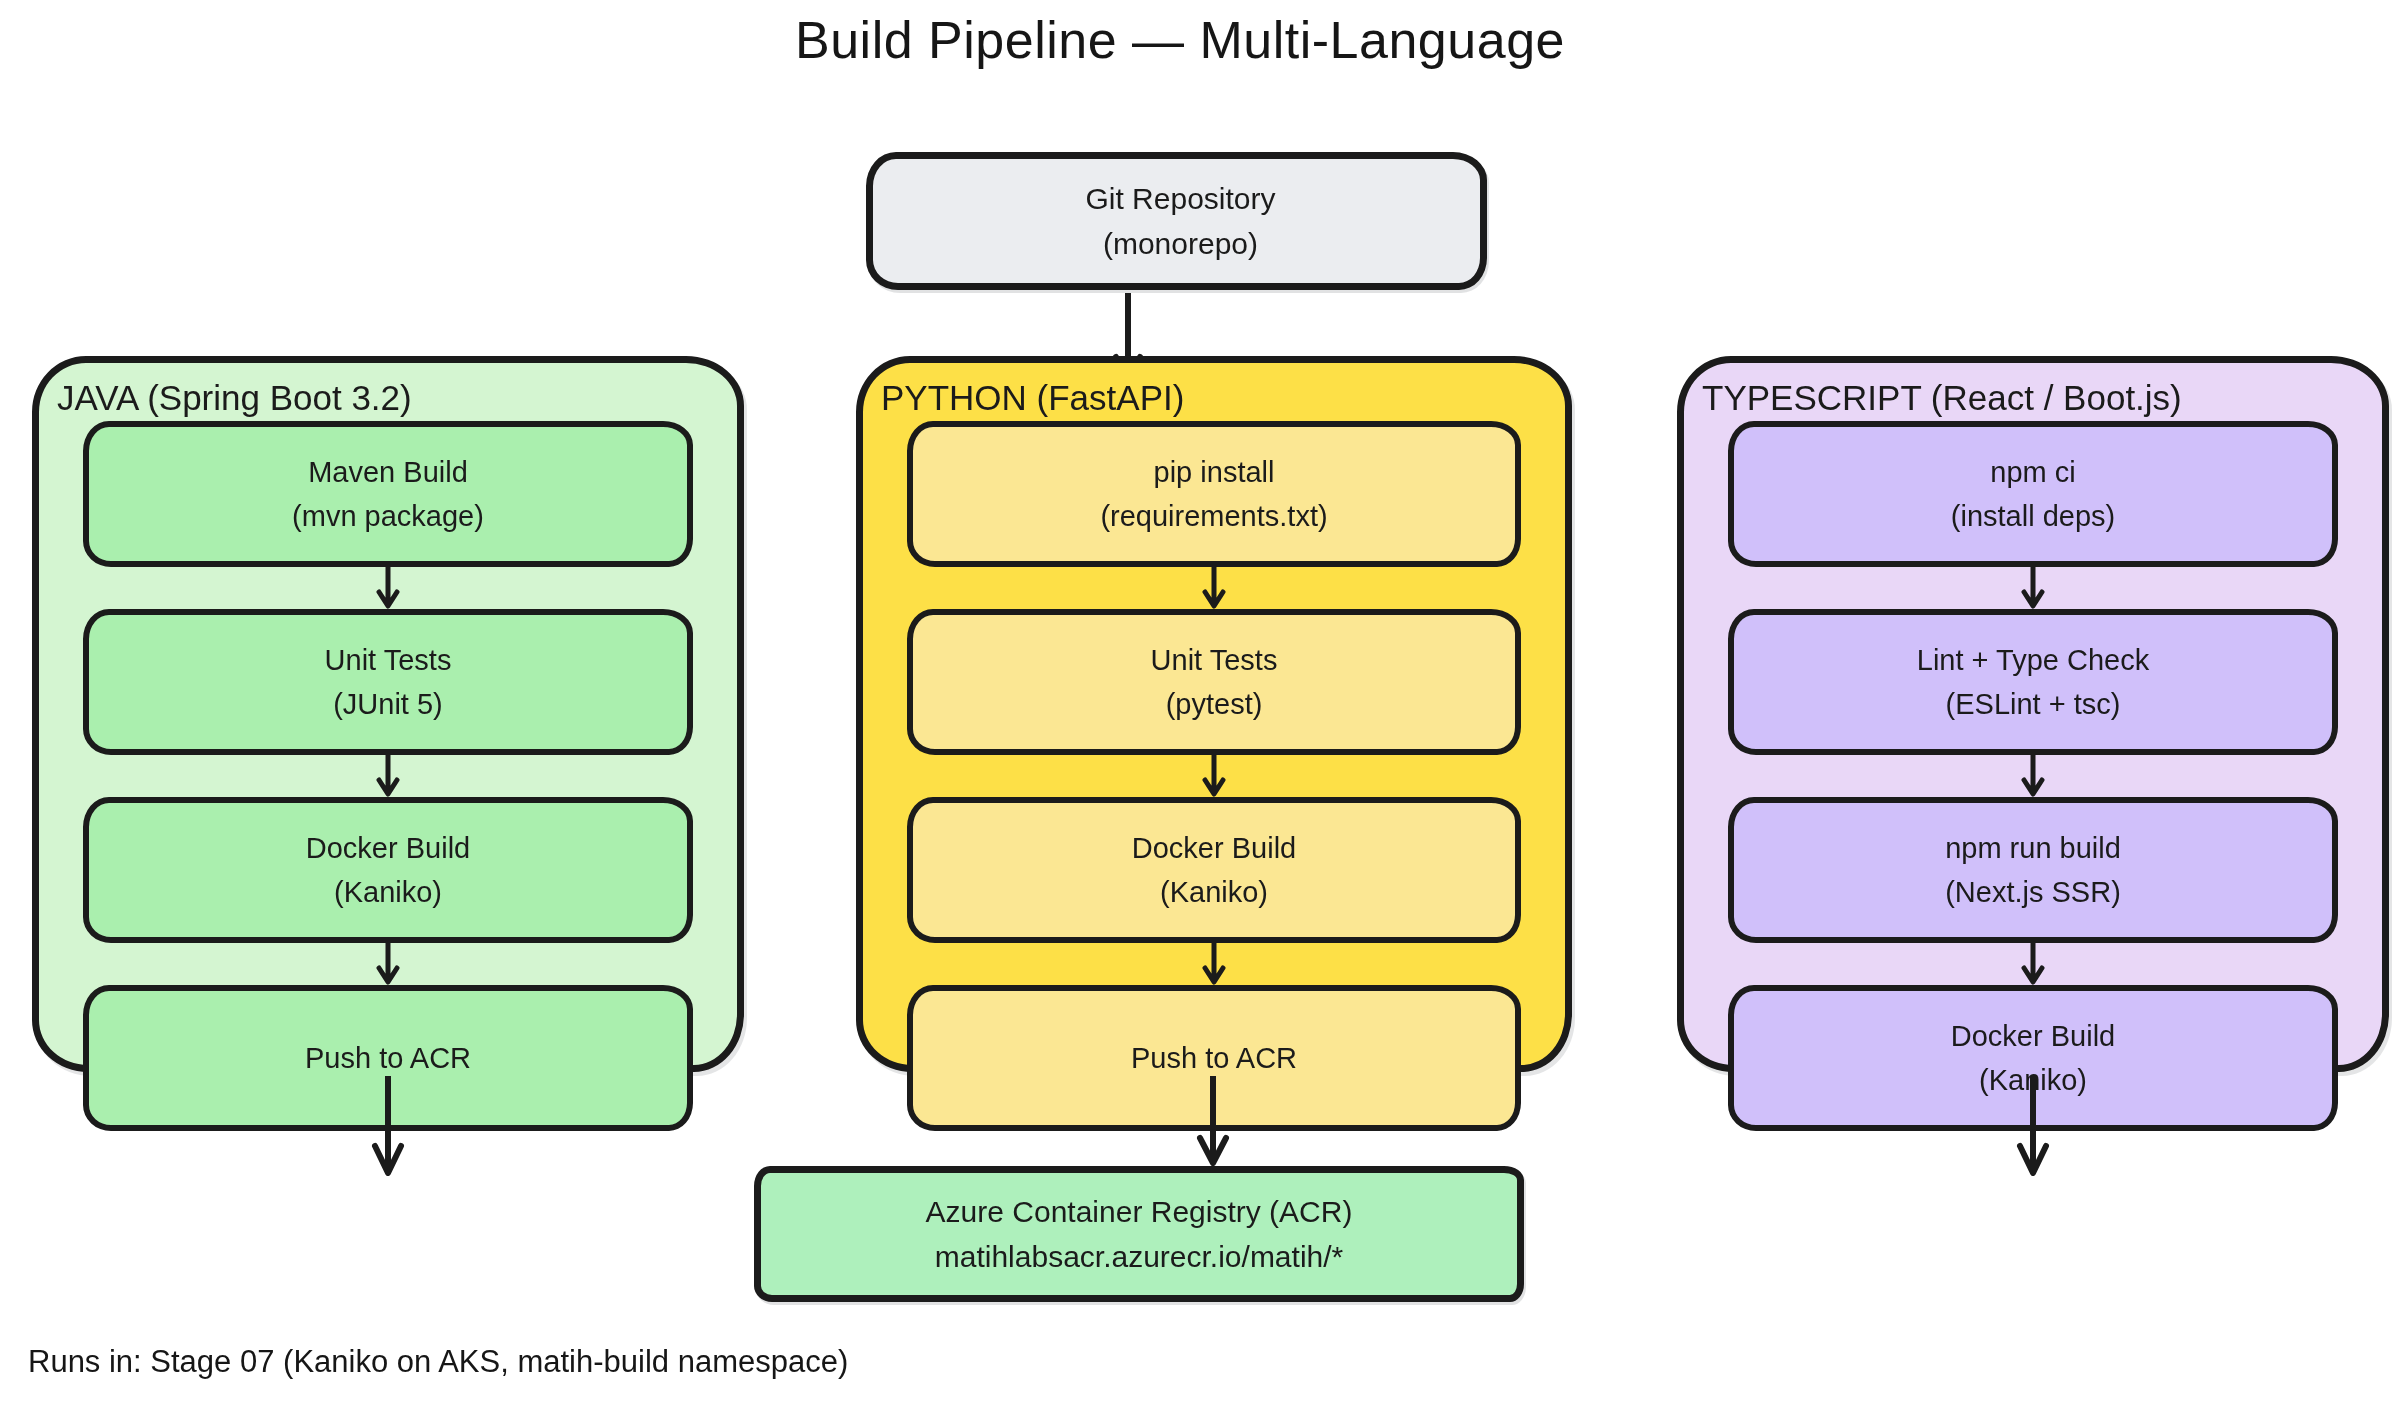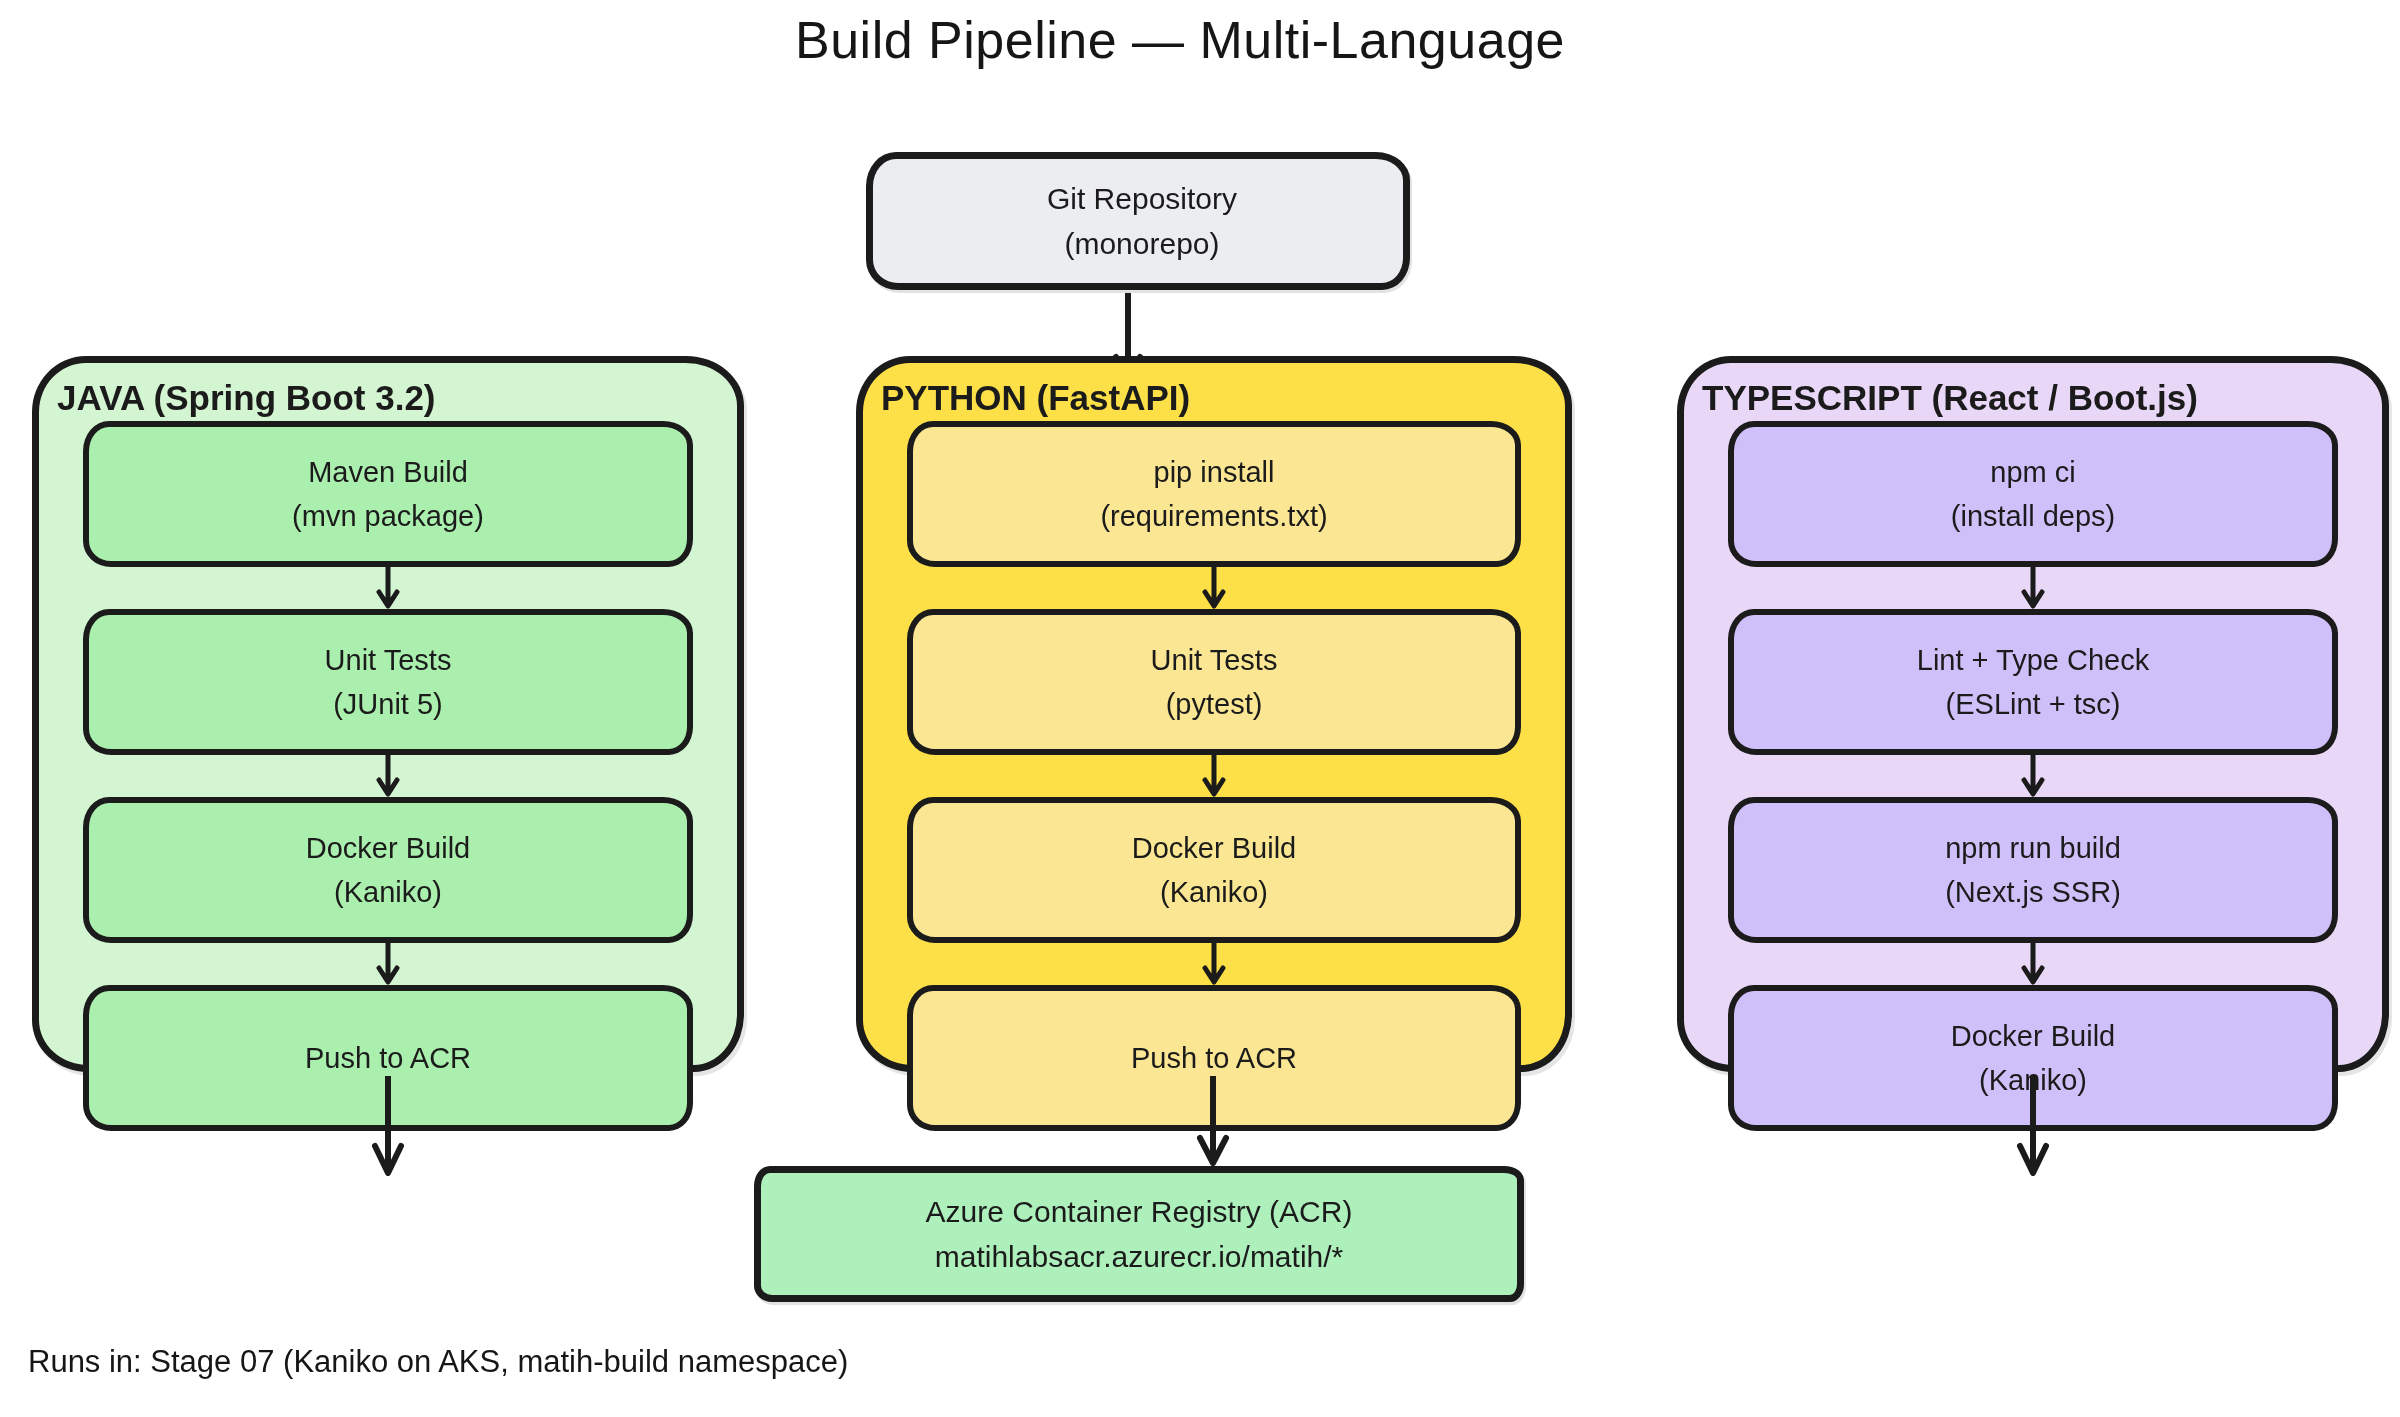--- a/index.html
+++ b/index.html
@@ -34,21 +34,21 @@
     flex-direction: column;
     align-items: center;
     justify-content: center;
     text-align: center;
     font-size: 30px;
     line-height: 45px;
     box-shadow: 2px 3px 0 rgba(90, 95, 100, 0.18);
   }
   .node.source {
     left: 866px; top: 152px;
-    width: 544px; height: 138px;
+    width: 621px; height: 138px;
     border-radius: 30px 34px 28px 32px / 34px 28px 32px 30px;
     padding-left: 8px;
   }
   .node.sink {
     left: 754px; top: 1166px;
     width: 770px; height: 136px;
     border-radius: 16px 20px 14px 18px / 20px 14px 18px 16px;
   }
 
   
@@ -66,21 +66,21 @@
     box-shadow: 3px 4px 0 rgba(90, 95, 100, 0.16);
   }
   .container.java   { left: 32px;   width: 712px; }
   .container.python { left: 848px;  width: 716px; }
   .container.ts     { left: 1677px; width: 712px; }
 
   .col-header {
     align-self: flex-start;
     margin: 12px 0 0 -26px;
     font-size: 35px;
-    font-weight: 700;
+    font-weight: 400;
     height: 76px;
     line-height: 46px;
   }
 
   .step {
     box-sizing: border-box;
     width: 100%;
     height: 146px;
     flex: none;
     border: 6px solid #1b1b1b;

